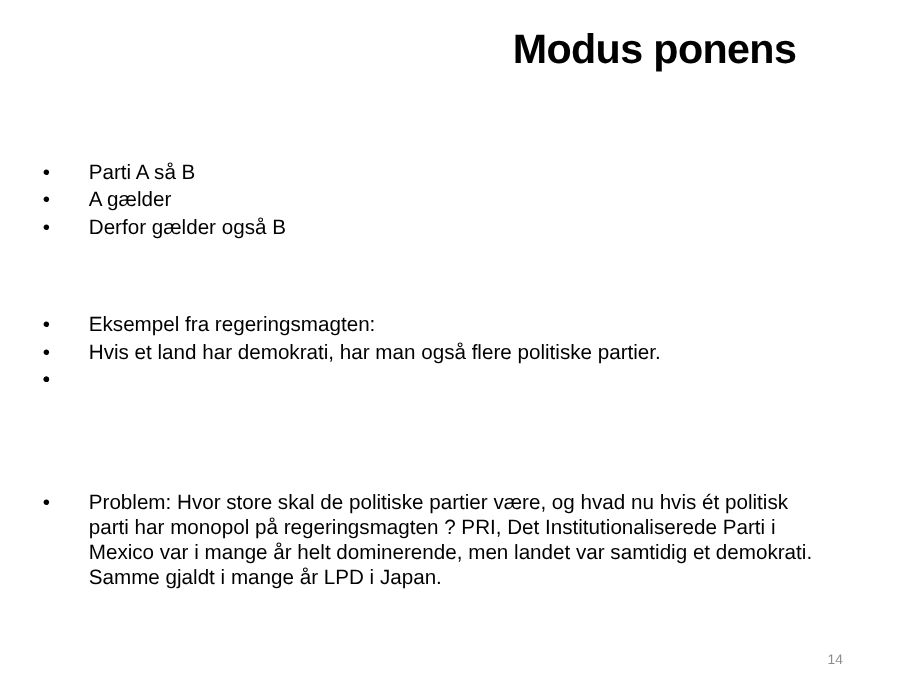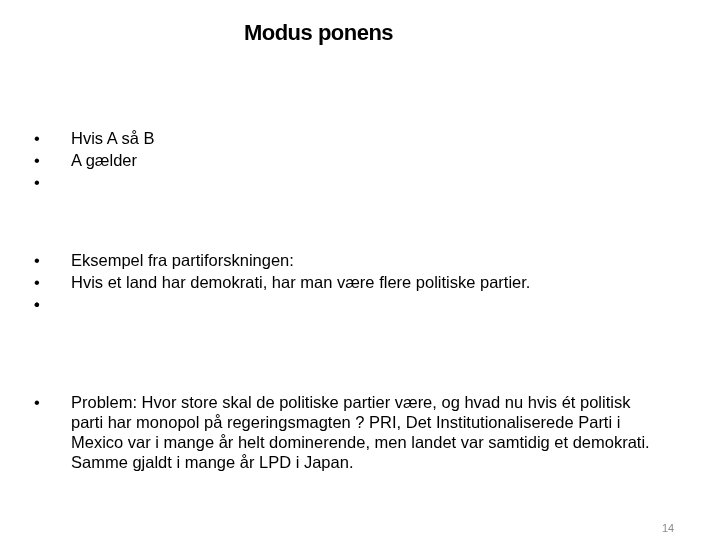--- a/index.html
+++ b/index.html
@@ -2,21 +2,21 @@
 <html><head>
 <meta charset="utf-8">
 <style>
   html, body { margin: 0; padding: 0; background: #ffffff; }
   body {
     width: 720px; height: 540px; position: relative; overflow: hidden;
     font-family: "Liberation Sans", sans-serif; color: #000000;
   }
   .title {
     position: absolute; left: 0; top: 20px; width: 637px;
-    text-align: center; font-size: 22px; font-weight: bold;
+    text-align: right; font-size: 33px; font-weight: bold;
     letter-spacing: -0.5px;
   }
   .list {
     position: absolute; left: 30px; margin: 0; padding: 0; list-style: none;
     font-size: 16.5px; line-height: 22px;
   }
   .list li { position: relative; padding-left: 41px; }
   .bullet {
     position: absolute; left: 0; top: 0; width: 14px; text-align: center;
   }
@@ -27,28 +27,28 @@
     position: absolute; left: 662px; top: 522px; font-size: 11px; color: #8c8c8c;
   }
 </style>
 </head>
 <body>
 
 <div>
   <div class="title">Modus ponens</div>
 
   <ul class="list group1">
-    <li><span class="bullet">•</span><span>Hvis A så B</span></li>
+    <li><span class="bullet">•</span><span>Parti A så B</span></li>
     <li><span class="bullet">•</span><span>A gælder</span></li>
-    <li><span class="bullet">•</span></li>
+    <li><span class="bullet">•</span><span>Derfor gælder også B</span></li>
   </ul>
 
   <ul class="list group2">
-    <li><span class="bullet">•</span><span>Eksempel fra partiforskningen:</span></li>
-    <li><span class="bullet">•</span><span>Hvis et land har demokrati, har man være flere politiske partier.</span></li>
+    <li><span class="bullet">•</span><span>Eksempel fra regeringsmagten:</span></li>
+    <li><span class="bullet">•</span><span>Hvis et land har demokrati, har man også flere politiske partier.</span></li>
     <li><span class="bullet">•</span></li>
     <li><span class="bullet">•</span></li>
   </ul>
 
   <ul class="list group3">
     <li><span class="bullet">•</span><span>Problem: Hvor store skal de politiske partier være, og hvad nu hvis ét politisk parti har monopol på regeringsmagten ? PRI, Det Institutionaliserede Parti i Mexico var i mange år helt dominerende, men landet var samtidig et demokrati. Samme gjaldt i mange år LPD i Japan.</span></li>
   </ul>
 
   <div class="page-num">14</div>
 </div>

